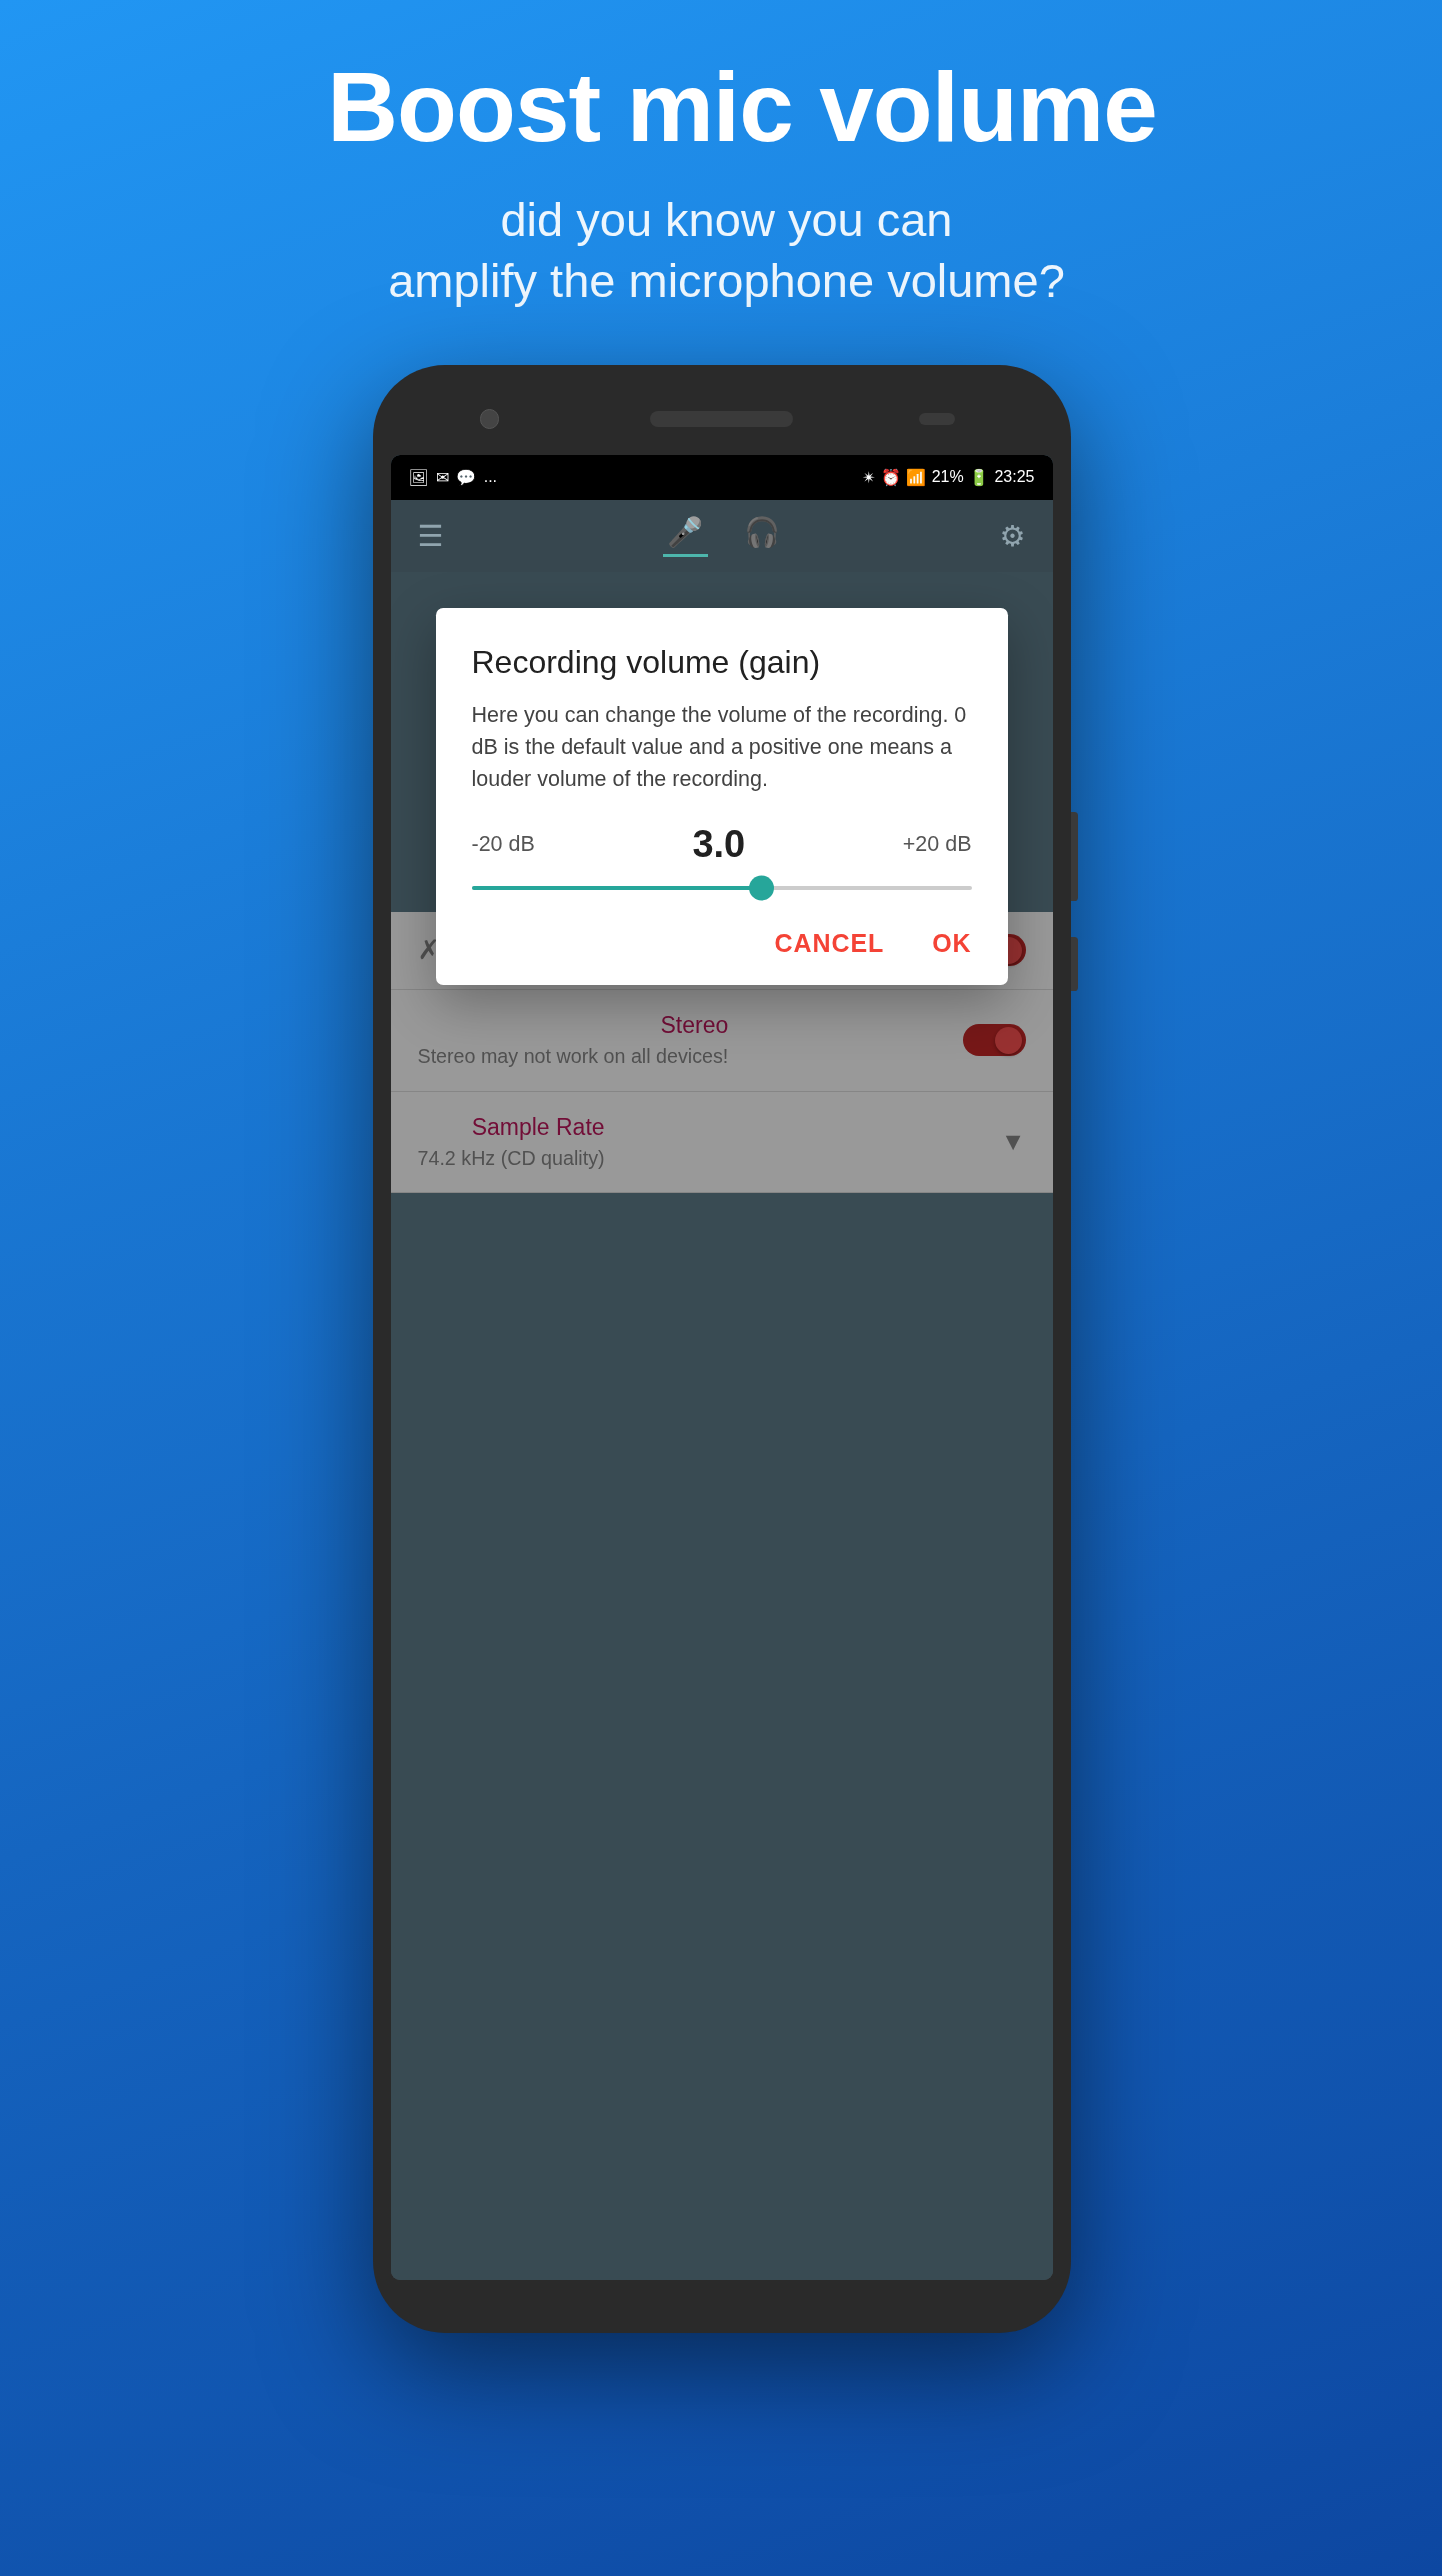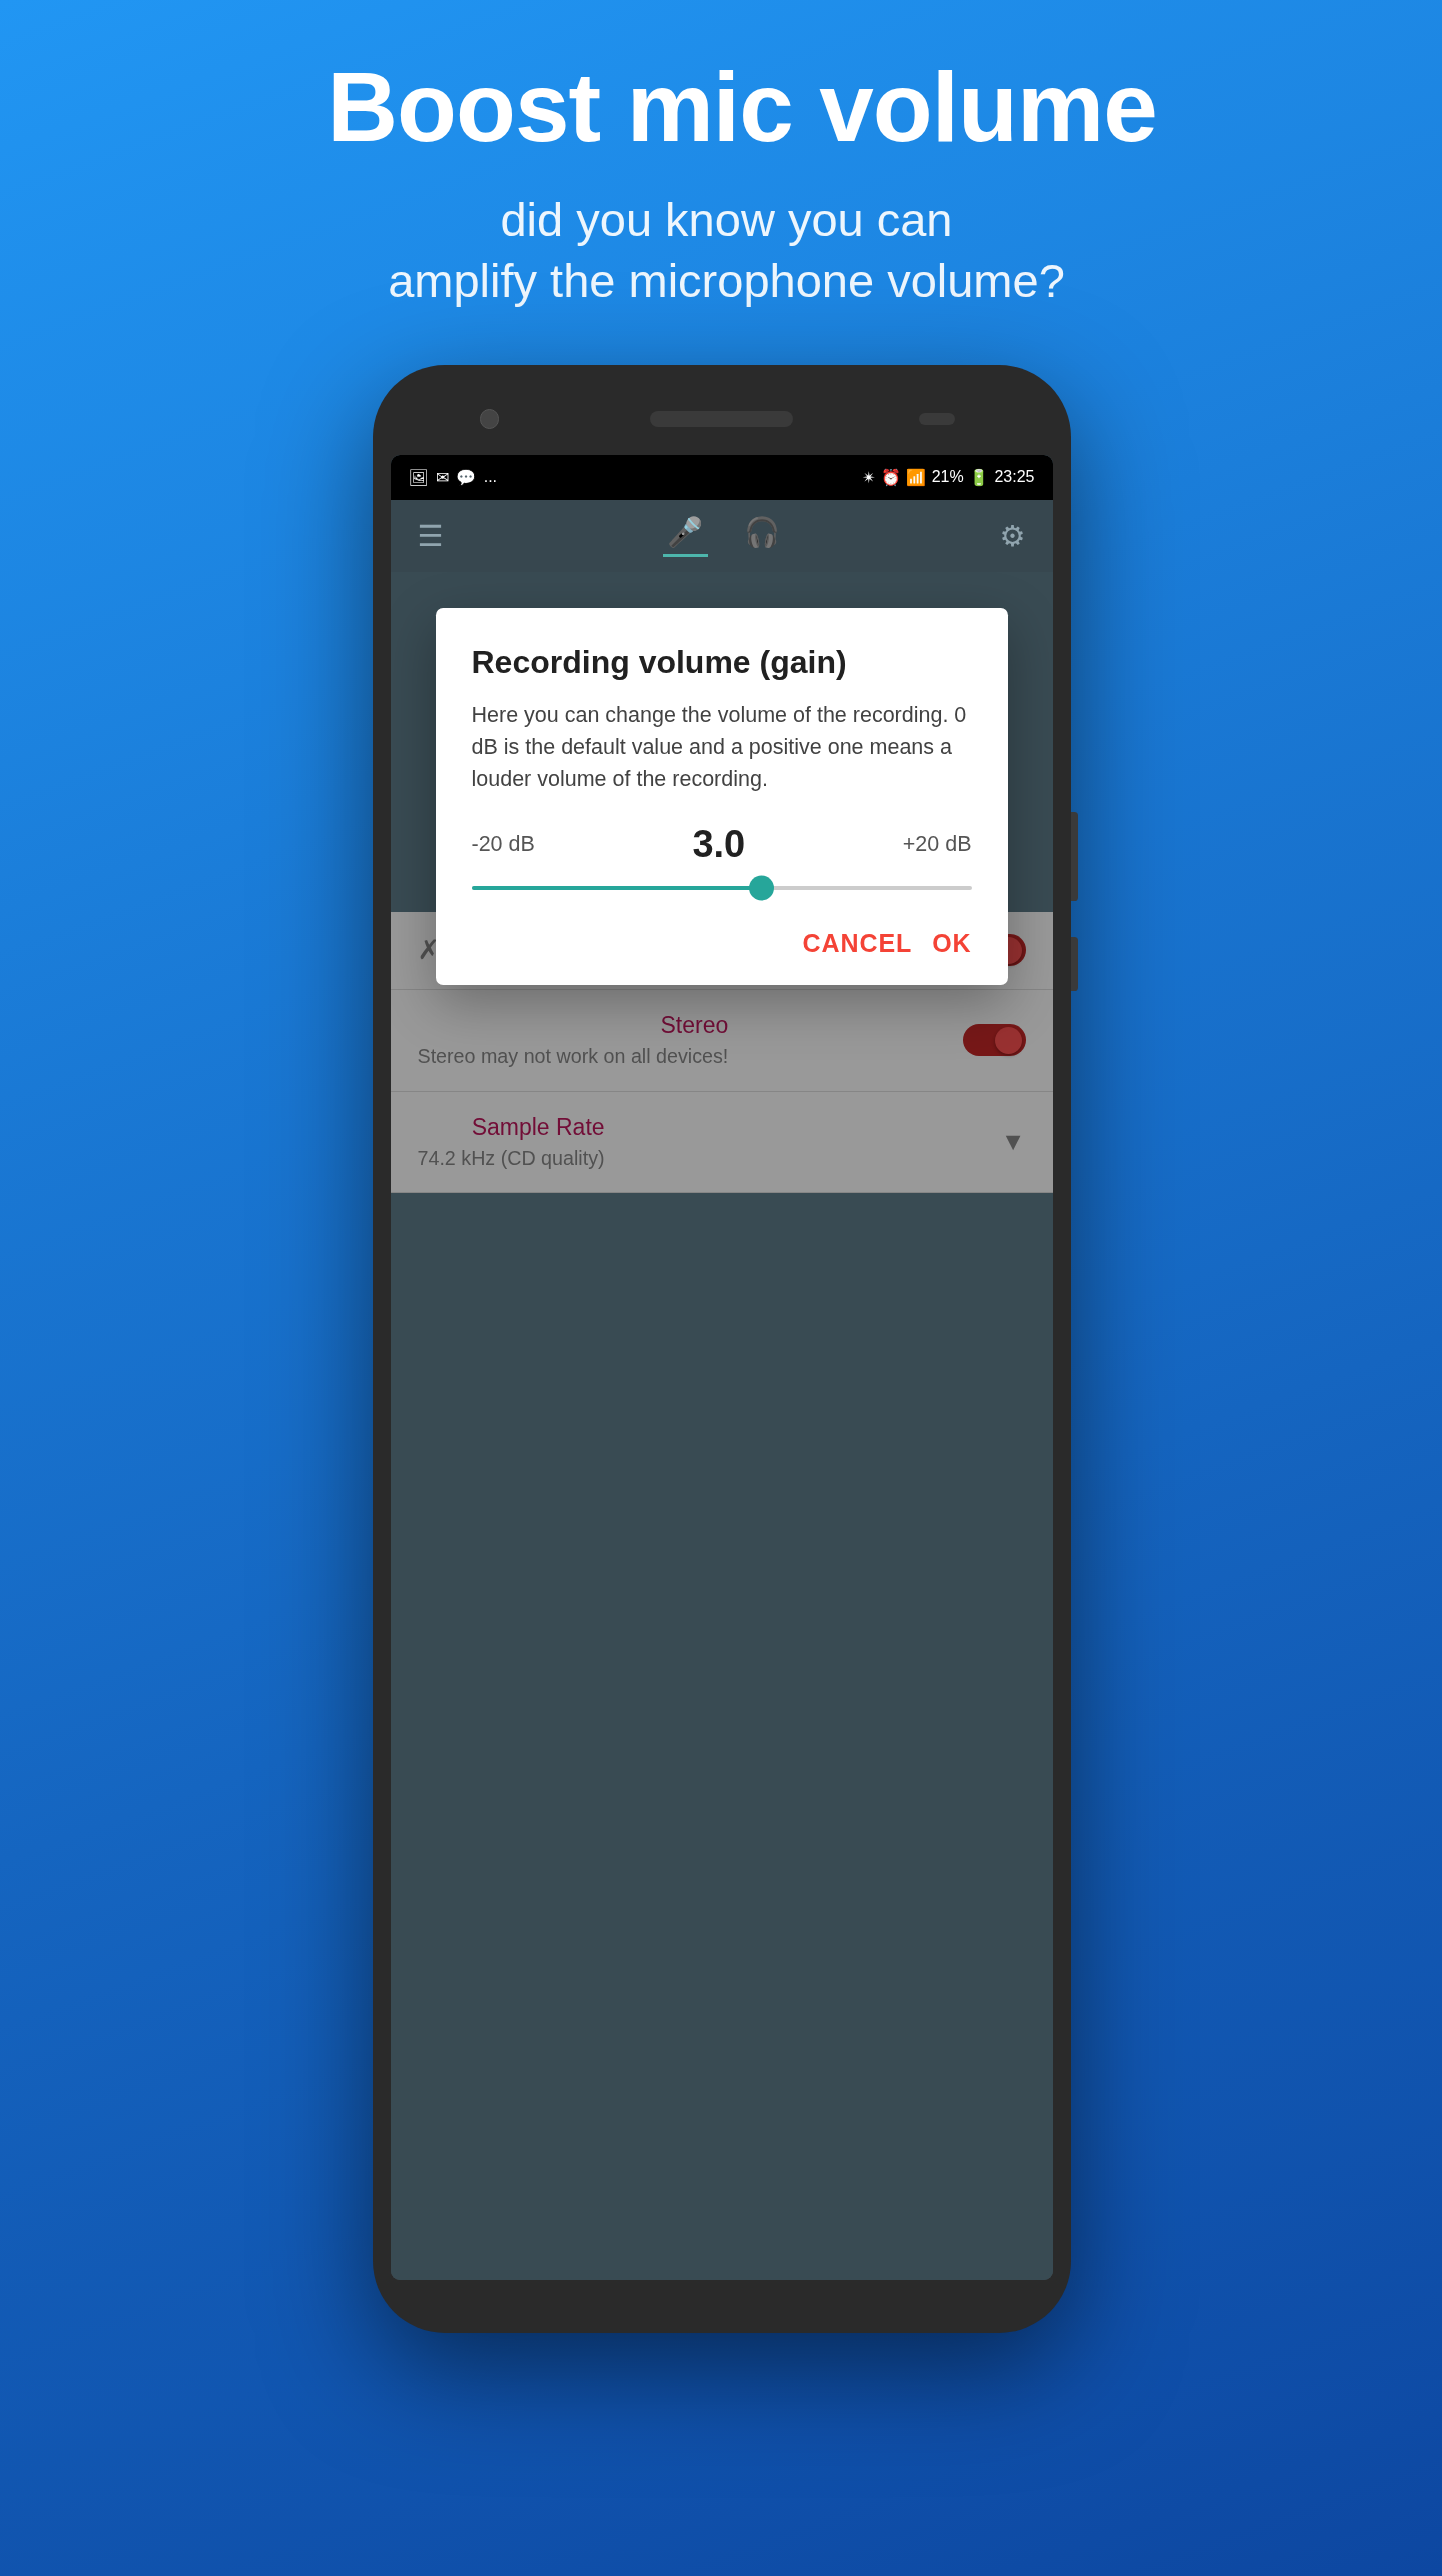--- a/index.html
+++ b/index.html
@@ -203,21 +203,21 @@
     .dialog {
       background: #fff;
       border-radius: 7.2px;
       padding: 36px 36px 27px;
       width: 572px;
       box-shadow: 0 18px 54px rgba(0,0,0,0.3);
     }
 
     .dialog-title {
       font-size: 32px;
-      font-weight: 700;
+      font-weight: 400;
       color: #212121;
       margin-bottom: 18px;
     }
 
     .dialog-description {
       font-size: 21.5px;
       color: #424242;
       line-height: 1.5;
       margin-bottom: 27px;
     }
@@ -273,21 +273,21 @@
       background: #26a69a;
       position: absolute;
       left: calc(58% - 12.5px);
       top: 50%;
       transform: translateY(-50%);
     }
 
     .dialog-buttons {
       display: flex;
       justify-content: flex-end;
-      gap: 20px;
+      gap: 48px;
       margin-top: 19px;
     }
 
     .dialog-btn {
       font-size: 25px;
       font-weight: 700;
       background: none;
       border: none;
       cursor: pointer;
       letter-spacing: 0.9px;

